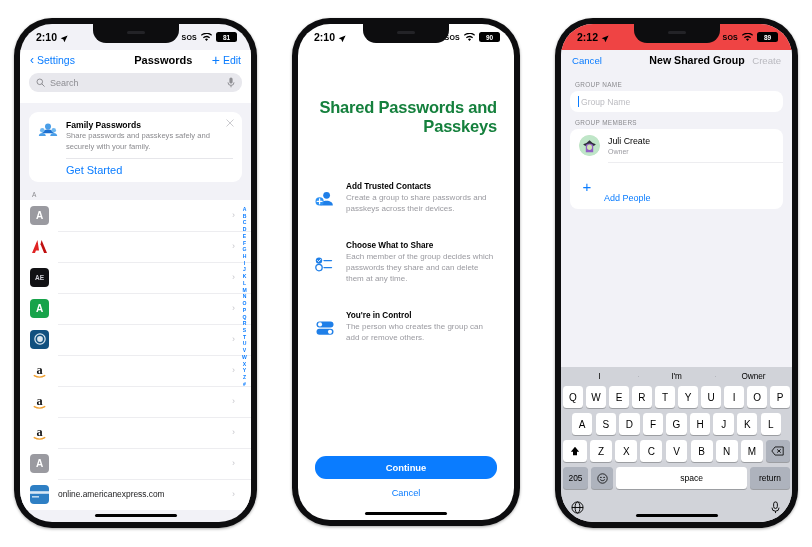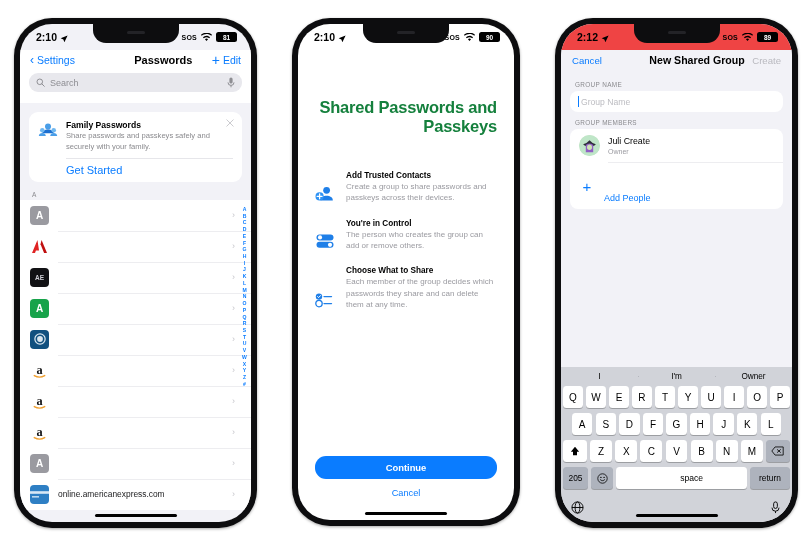--- a/index.html
+++ b/index.html
@@ -114,21 +114,21 @@
   }
 
   
   .p2 .screen{background:#fff;display:flex;flex-direction:column;}
   .ob-body{flex:1;display:flex;flex-direction:column;padding:0 17px;}
   .ob-title{
     text-align:right;font-size:16.5px;font-weight:bold;color:#15803d;
     line-height:1.18;margin-top:48px;letter-spacing:-.2px;
   }
   .ob-feats{margin-top:34px;display:flex;flex-direction:column;gap:15px;}
-  .feat{display:flex;gap:11px;align-items:flex-end;}
+  .feat{display:flex;gap:11px;align-items:center;margin-top:11px;}
   .feat-icon{width:20px;height:20px;flex:0 0 auto;margin-top:2px;}
   .feat-title{font-size:8.2px;font-weight:bold;color:#000;}
   .feat-desc{font-size:8px;color:#9a9aa0;line-height:1.42;margin-top:1px;}
   .ob-actions{margin-top:auto;padding-bottom:22px;}
   .btn-primary{
     background:#0a7cff;color:#fff;border-radius:11px;height:23px;
     display:flex;align-items:center;justify-content:center;
     font-size:9.4px;font-weight:bold;
   }
   .btn-text{
@@ -424,42 +424,42 @@
               <path d="M4.6 10v4.8M2.2 12.4H7" stroke="#fff" stroke-width="1.3" stroke-linecap="round"></path>
             </svg>
             <div>
               <div class="feat-title">Add Trusted Contacts</div>
               <div class="feat-desc">Create a group to share passwords and passkeys across their devices.</div>
             </div>
           </div>
 
           <div class="feat">
             <svg class="feat-icon" viewBox="0 0 20 20">
-              <rect x="1.5" y="3.4" width="17" height="6" rx="3" fill="#1f7fe8"></rect>
-              <circle cx="5" cy="6.4" r="2.1" fill="#fff"></circle>
-              <rect x="1.5" y="10.8" width="17" height="6" rx="3" fill="#1f7fe8"></rect>
-              <circle cx="15" cy="13.8" r="2.1" fill="#fff"></circle>
-            </svg>
-            <div>
-              <div class="feat-title">You're in Control</div>
-              <div class="feat-desc">The person who creates the group can add or remove others.</div>
-            </div>
-          </div>
-
-          <div class="feat">
-            <svg class="feat-icon" viewBox="0 0 20 20">
               <circle cx="4" cy="6.6" r="3.2" fill="#1f7fe8"></circle>
               <path d="m2.6 6.6 1 1 1.9-2" stroke="#fff" stroke-width="1" fill="none" stroke-linecap="round" stroke-linejoin="round"></path>
               <circle cx="4" cy="13.6" r="3.2" fill="none" stroke="#1f7fe8" stroke-width="1.3"></circle>
               <line x1="9" y1="6.6" x2="16.5" y2="6.6" stroke="#1f7fe8" stroke-width="1.4" stroke-linecap="round"></line>
               <line x1="9" y1="13.6" x2="16.5" y2="13.6" stroke="#1f7fe8" stroke-width="1.4" stroke-linecap="round"></line>
             </svg>
             <div>
               <div class="feat-title">Choose What to Share</div>
               <div class="feat-desc">Each member of the group decides which passwords they share and can delete them at any time.</div>
+            </div>
+          </div>
+
+          <div class="feat">
+            <svg class="feat-icon" viewBox="0 0 20 20">
+              <rect x="1.5" y="3.4" width="17" height="6" rx="3" fill="#1f7fe8"></rect>
+              <circle cx="5" cy="6.4" r="2.1" fill="#fff"></circle>
+              <rect x="1.5" y="10.8" width="17" height="6" rx="3" fill="#1f7fe8"></rect>
+              <circle cx="15" cy="13.8" r="2.1" fill="#fff"></circle>
+            </svg>
+            <div>
+              <div class="feat-title">You're in Control</div>
+              <div class="feat-desc">The person who creates the group can add or remove others.</div>
             </div>
           </div>
         </div>
 
         <div class="ob-actions">
           <div class="btn-primary">Continue</div>
           <div class="btn-text">Cancel</div>
         </div>
       </div>
 

